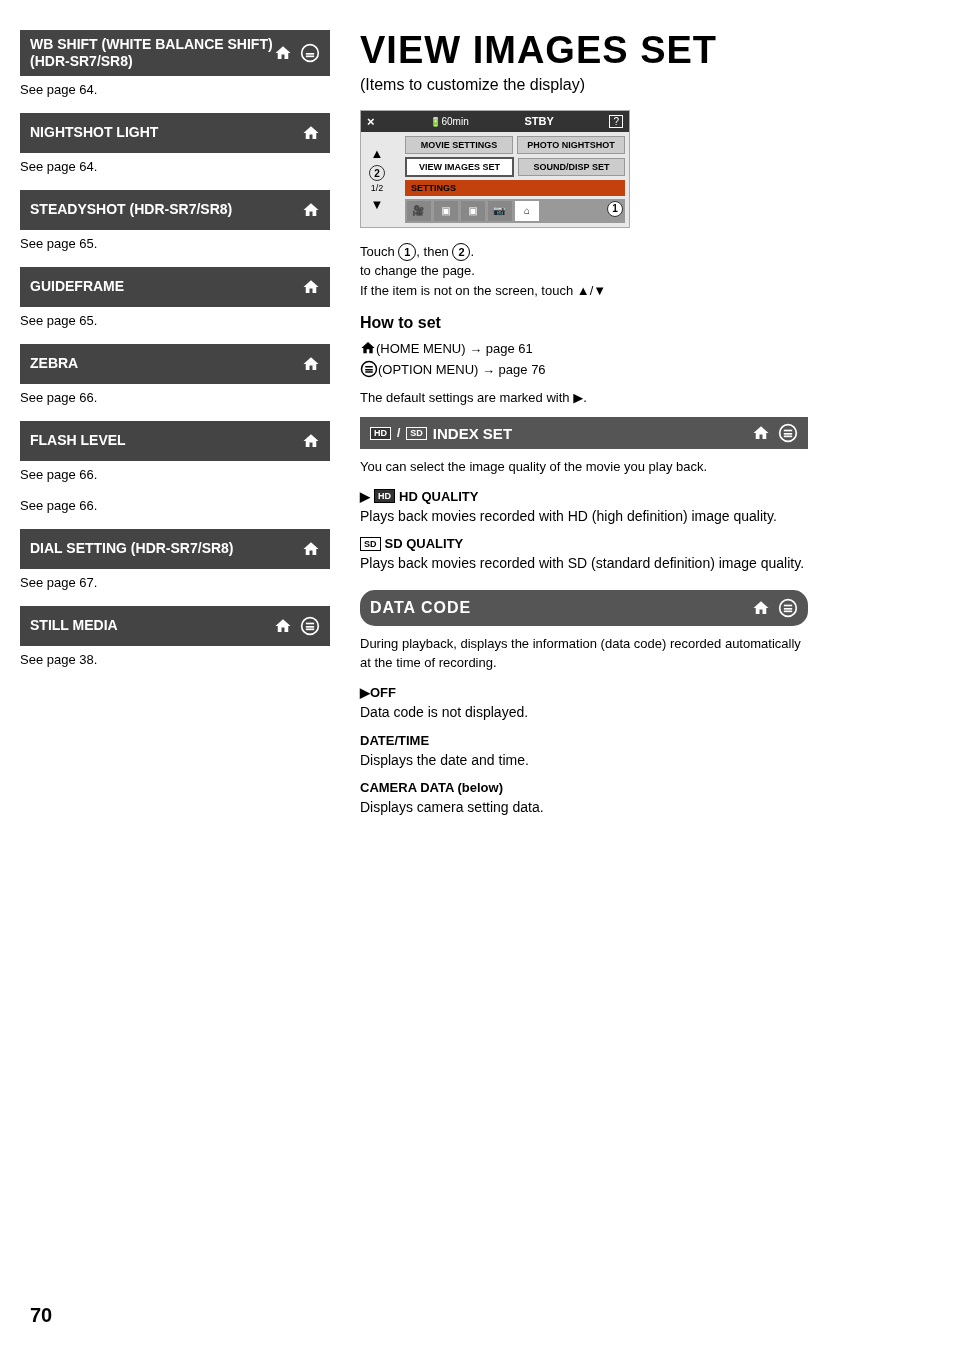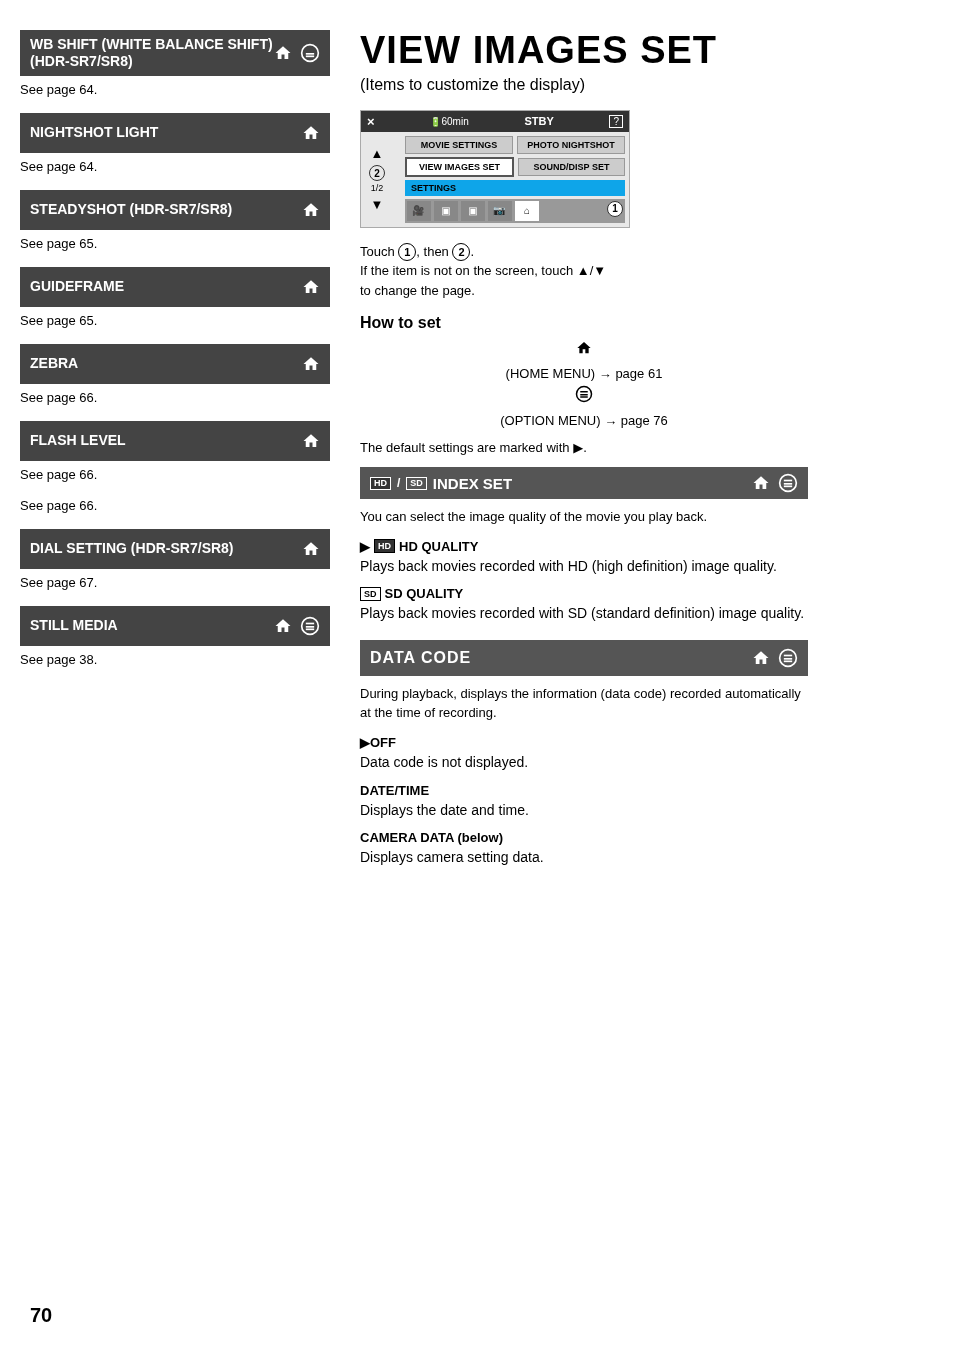--- a/index.html
+++ b/index.html
@@ -134,21 +134,21 @@
     .camera-ui-left {
       display: flex;
       flex-direction: column;
       align-items: center;
       justify-content: center;
       padding: 0 4px;
       font-size: 12px;
     }
 
     .camera-ui-settings {
-      background: #0ea5e9;
+      background: #c2410c;
       padding: 3px 6px;
       font-size: 10px;
       font-weight: bold;
     }
 
     .circle-num {
       display: inline-flex;
       align-items: center;
       justify-content: center;
       width: 18px;
@@ -170,22 +170,21 @@
       font-size: 16px;
       font-weight: bold;
       margin-bottom: 8px;
     }
 
     .how-to-set-item {
       font-size: 13px;
       margin-bottom: 4px;
       display: flex;
       align-items: center;
-      gap: 10px;
-      flex-direction: column;
+      gap: 0;
     }
 
     .default-note {
       font-size: 13px;
       margin: 12px 0;
     }
 
     
     .index-set-header {
       background: #555;
@@ -255,20 +254,21 @@
     
     .data-code-header {
       background: #555;
       color: #fff;
       display: flex;
       align-items: center;
       justify-content: space-between;
       padding: 8px 10px;
       margin-bottom: 8px;
       margin-top: 16px;
+      border-radius: 15px;
     }
 
     .data-code-title {
       font-weight: bold;
       font-size: 16px;
       text-transform: uppercase;
       letter-spacing: 1px;
     }
 
     
@@ -444,22 +444,22 @@
             </div>
           </div>
         </div>
       </div>
     </div>
 
     <div class="touch-instruction">
       <div>
         Touch <span class="circle-num">1</span>, then <span class="circle-num">2</span>.
       </div>
+      <div>to change the page.</div>
       <div>If the item is not on the screen, touch ▲/▼</div>
-      <div>to change the page.</div>
     </div>
 
     <div>
       <h3 class="how-to-set-title">How to set</h3>
       <div class="how-to-set-item">
         <svg width="16" height="16" viewBox="0 0 24 24" fill="black">
             <path d="M10 20v-6h4v6h5v-8h3L12 3 2 12h3v8z"></path>
           </svg>
         <span>(HOME MENU) → page 61</span>
       </div>

